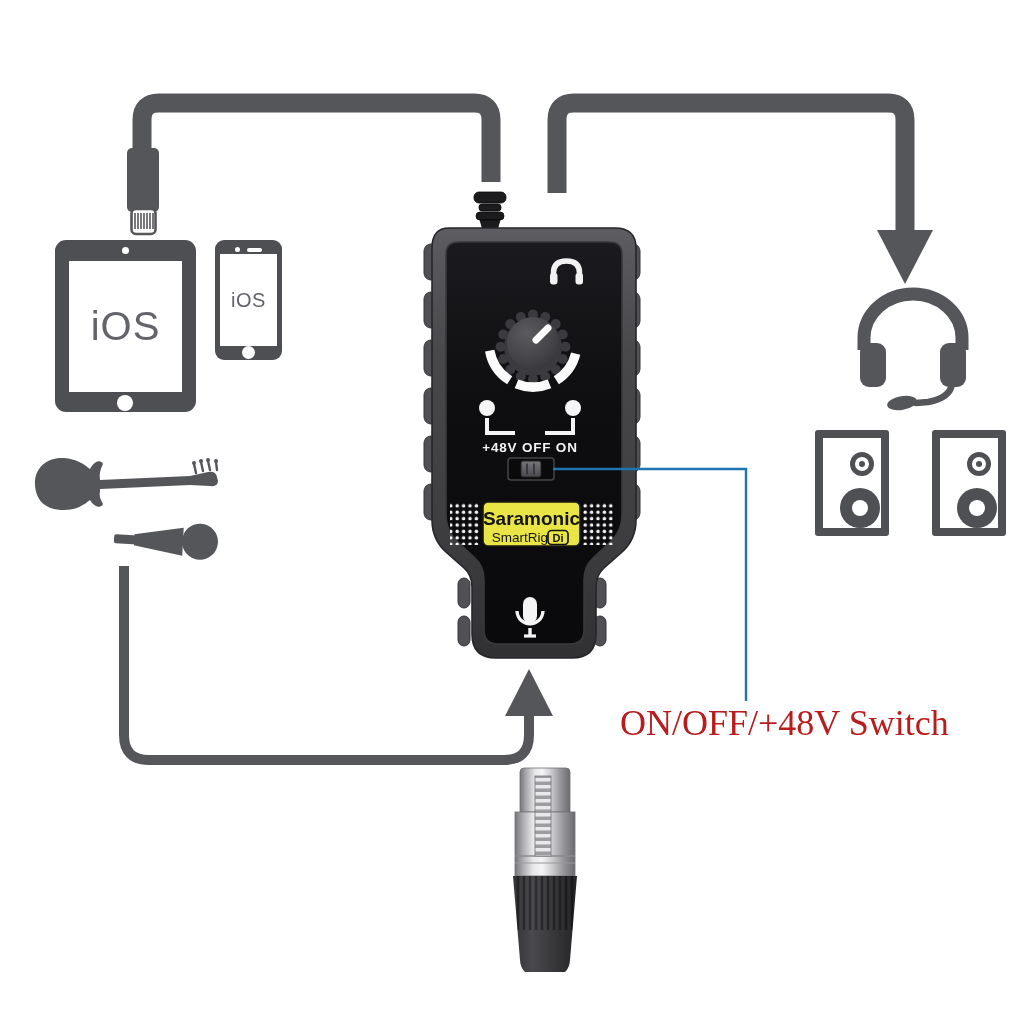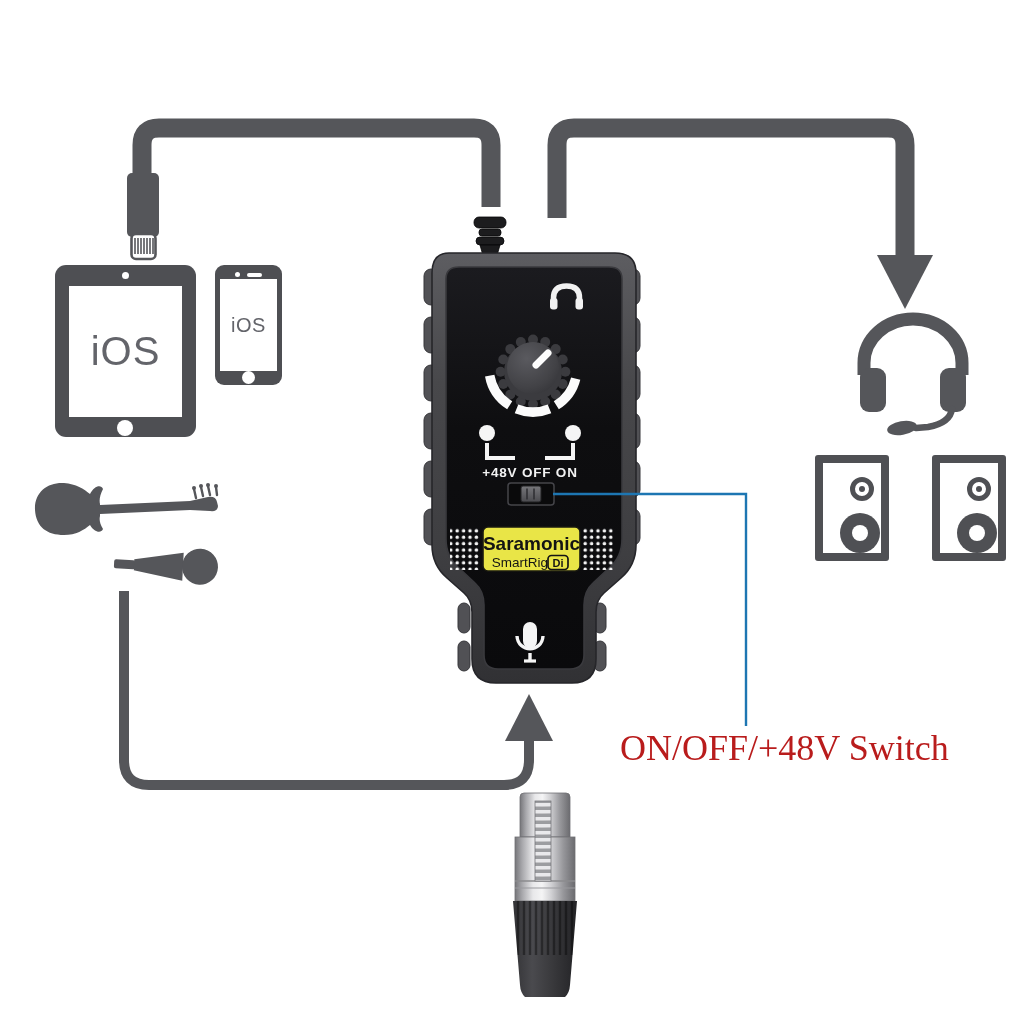--- a/index.html
+++ b/index.html
@@ -1,17 +1,17 @@
 <!DOCTYPE html>
 <html><head>
 <meta charset="utf-8">
 <style>
   html,body{margin:0;padding:0;background:#fff;}
   .stage{position:relative;width:1024px;height:972px;background:#fff;overflow:hidden;
-         font-family:"Liberation Sans",sans-serif;margin-top:25px;}
+         font-family:"Liberation Sans",sans-serif;}
   .abs{position:absolute;}
   svg text{font-family:"Liberation Sans",sans-serif;}
   
   .ipad{left:55px;top:240px;width:141px;height:172px;background:#4e4f53;border-radius:11px;}
   .ipad .screen{position:absolute;left:14px;top:21px;width:113px;height:131px;background:#fff;
     display:flex;align-items:center;justify-content:center;}
   .ios-big{font-size:40px;color:#63646a;letter-spacing:1px;}
   .cam{position:absolute;background:#fff;border-radius:50%;}
   .home{position:absolute;background:#fff;border-radius:50%;}
   .iphone{left:215px;top:240px;width:67px;height:120px;background:#4e4f53;border-radius:9px;}

